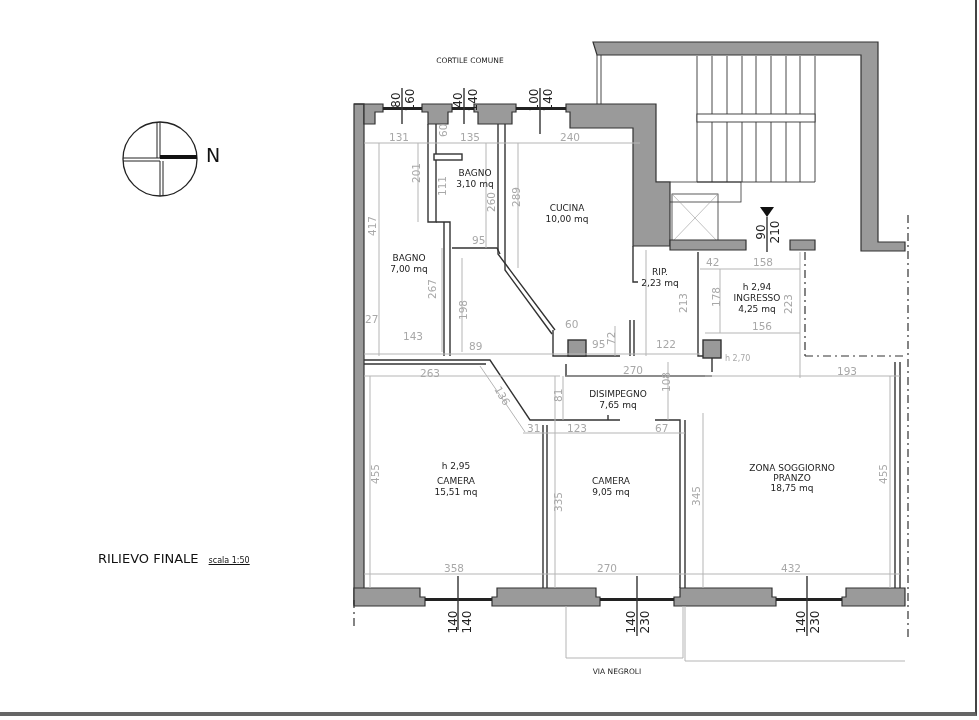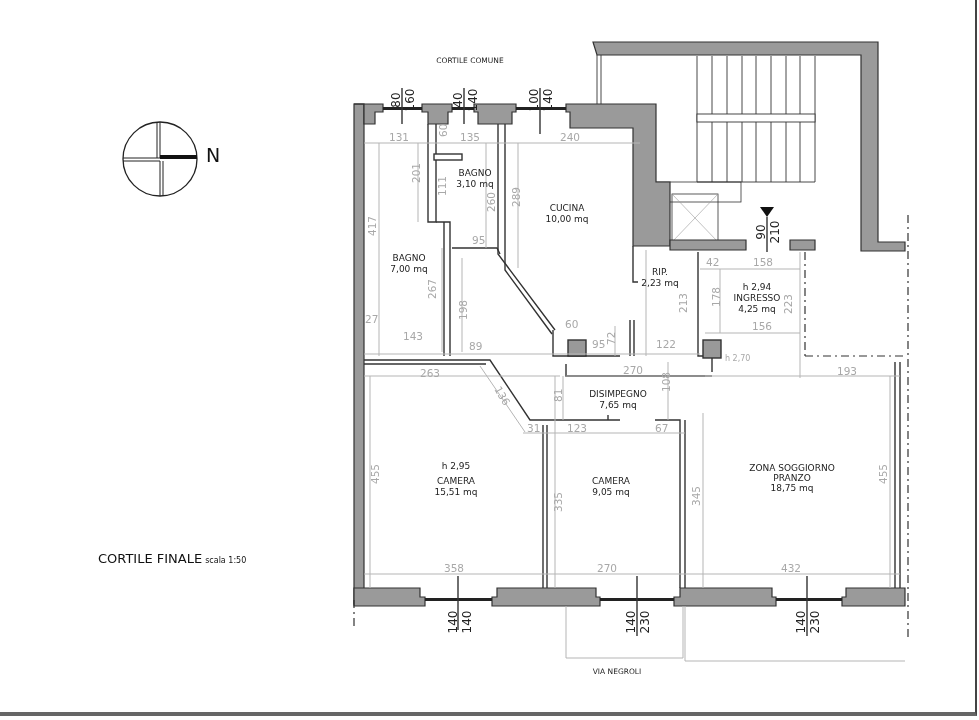--- a/index.html
+++ b/index.html
@@ -9,21 +9,21 @@
   .wall{fill:#9a9a9a;stroke:#333;stroke-width:1.2;}
   .line{stroke:#333;stroke-width:1.4;fill:none;}
   .thin{stroke:#333;stroke-width:0.9;fill:none;}
   .dim{stroke:#b5b5b5;stroke-width:1;fill:none;}
   .dash{stroke:#333;stroke-width:1.2;fill:none;stroke-dasharray:8 4 2 4;}
   .dimtext{font-family:"DejaVu Sans",sans-serif;font-size:10.5px;fill:#a8a8a8;}
   .room{font-family:"DejaVu Sans",sans-serif;font-size:9px;fill:#222;text-anchor:middle;}
   .win{font-family:"DejaVu Sans",sans-serif;font-size:12px;fill:#222;}
   .lbl{font-family:"DejaVu Sans",sans-serif;font-size:7.5px;fill:#222;text-anchor:middle;}
   .title{position:absolute;left:98px;top:551px;font-family:"DejaVu Sans",sans-serif;font-size:13px;color:#111;}
-  .title small{font-size:8px;margin-left:3px;}
+  .title small{font-size:8px;margin-left:10px;text-decoration:underline;}
   .north{position:absolute;left:206px;top:144px;font-family:"DejaVu Sans",sans-serif;font-size:19px;color:#111;}
 </style>
 </head>
 <body>
 
 <div class="frame"></div>
 
 <svg width="979" height="720" viewBox="0 0 979 720">
 
   <g>
@@ -266,13 +266,13 @@
     <text class="room" x="611" y="495">9,05 mq</text>
   </g>
   <g>
     <text class="room" x="792" y="471">ZONA SOGGIORNO</text>
     <text class="room" x="792" y="481">PRANZO</text>
     <text class="room" x="792" y="491">18,75 mq</text>
   </g>
 </svg>
 
 <div class="north">N</div>
-<div class="title"><span>CORTILE FINALE</span><small>scala 1:50</small></div>
+<div class="title"><span>RILIEVO FINALE</span><small>scala 1:50</small></div>
 
 </body></html>

